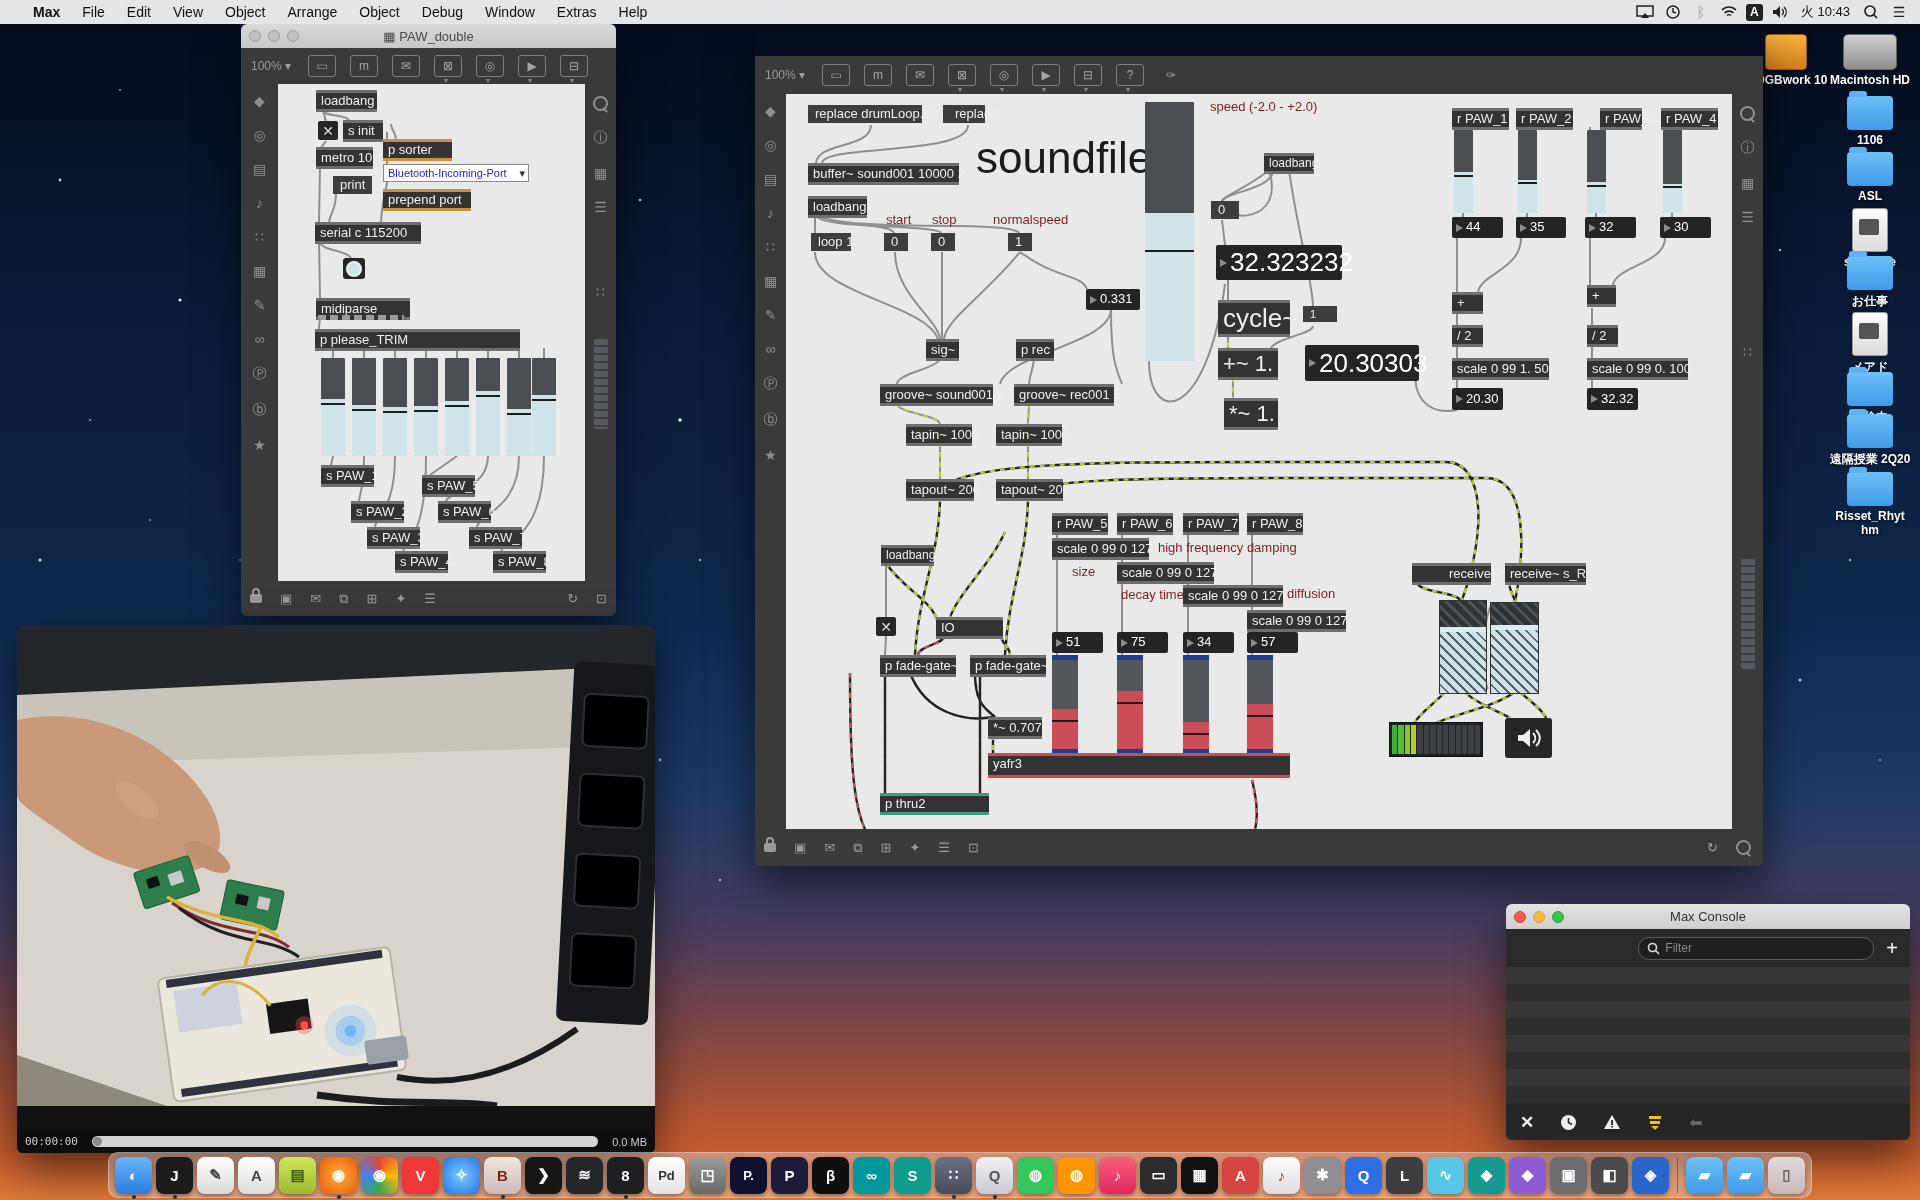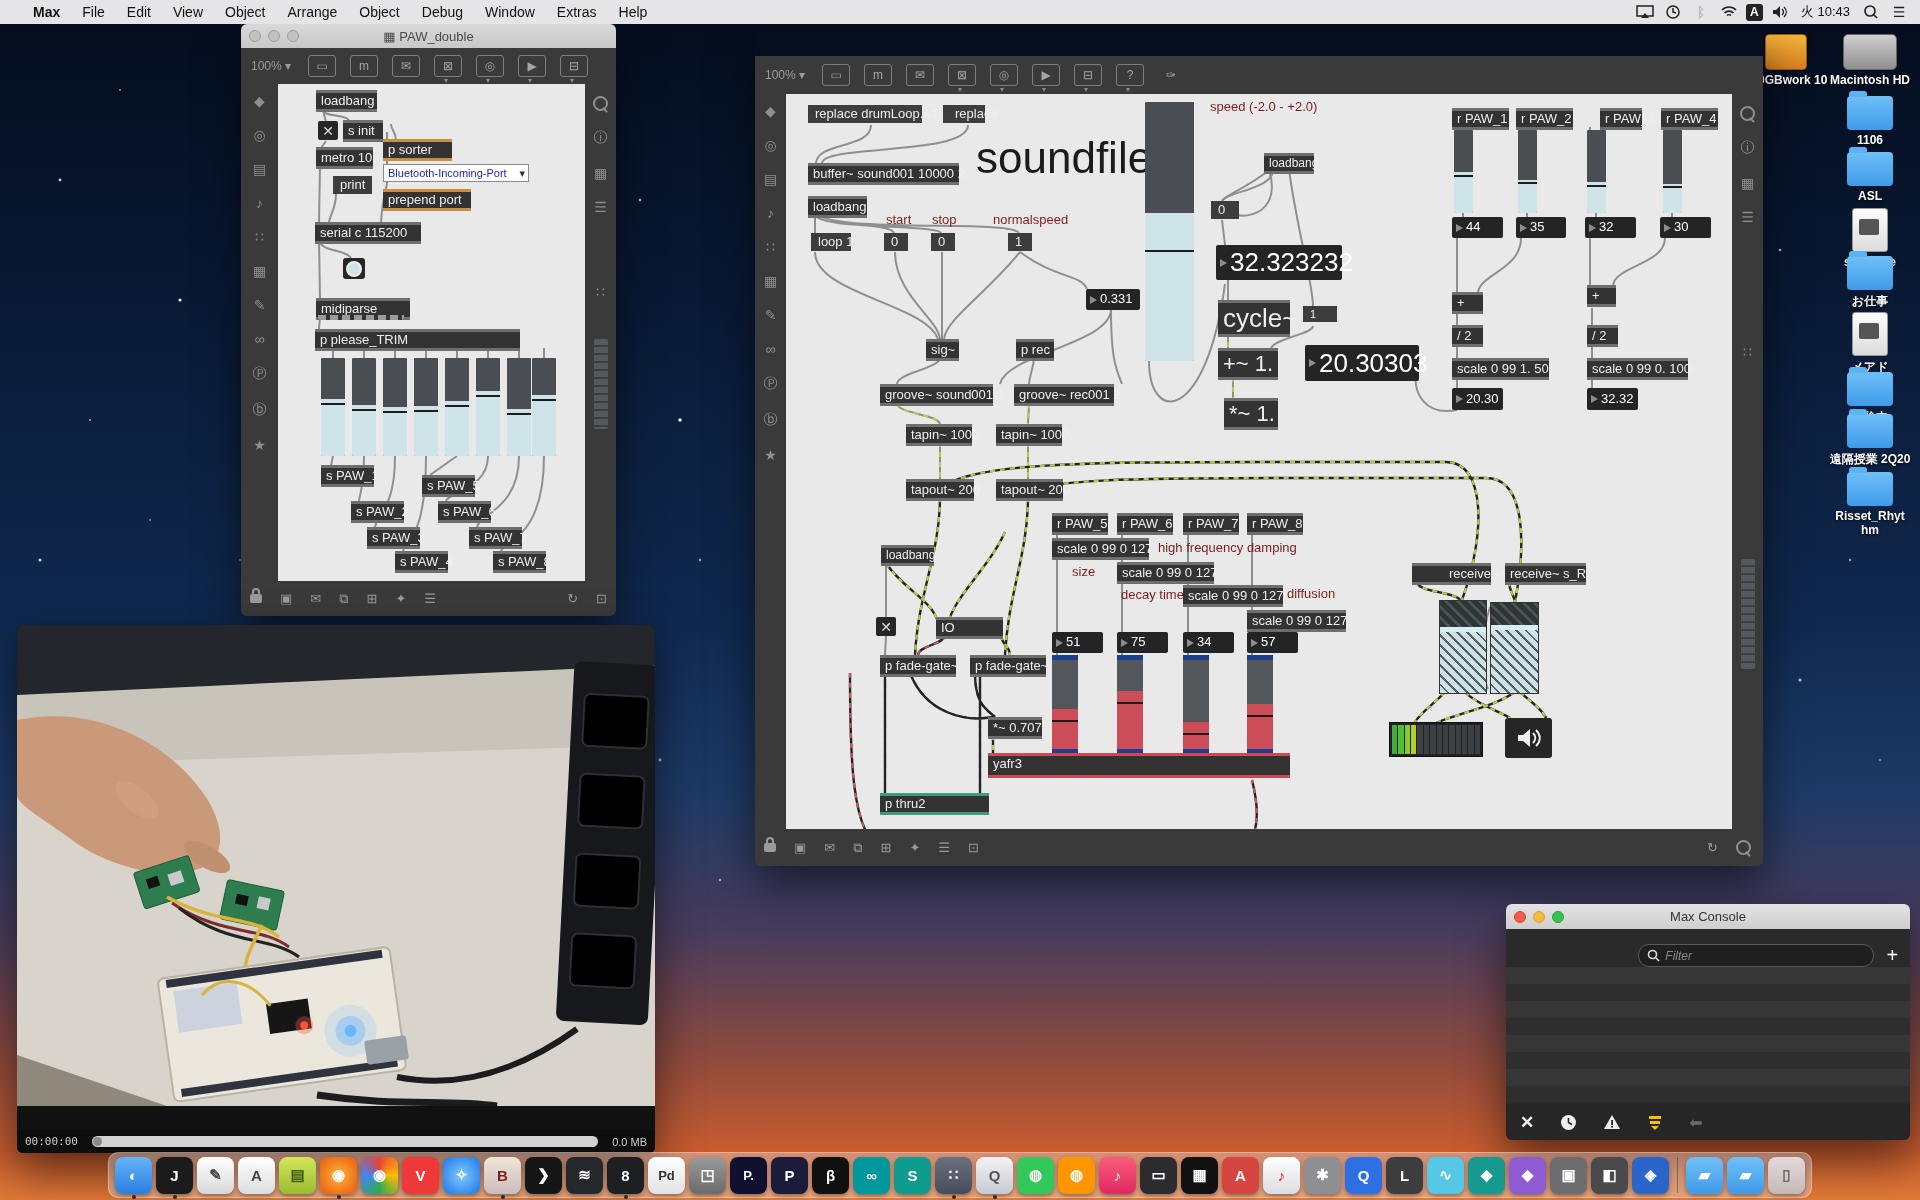--- a/index.html
+++ b/index.html
@@ -710,21 +710,21 @@
 
   <div class="win" style="left:1506px;top:904px;width:404px;height:236px;z-index:30;background:#2a2a2a;">
     <div class="tbar" style="background:linear-gradient(#e2e2e2,#cfcfcf);height:25px;">
       <div class="lights">
         <span class="lt" style="background:#f35b51;border-color:#d94438;"></span>
         <span class="lt" style="background:#f6b843;border-color:#dfa131;"></span>
         <span class="lt" style="background:#36c24f;border-color:#2aa33f;"></span>
       </div>
       <div class="tttl" style="color:#333;">Max Console</div>
     </div>
-    <div style="position:absolute;left:0;top:25px;width:404px;height:38px;background:#2a2a2a;display:flex;align-items:flex-end;justify-content:flex-end;font-style:italic;">
+    <div style="position:absolute;left:0;top:25px;width:404px;height:38px;background:#2a2a2a;display:flex;align-items:center;justify-content:flex-end;">
       <div style="width:218px;height:21px;background:#1f1f1f;border:1px solid #5a5a5a;border-radius:11px;display:flex;align-items:center;padding:0 8px;">
         <svg width="13" height="13" style="margin-right:5px;">
             <circle cx="5.5" cy="5.5" r="4" fill="none" stroke="#dcdcdc" stroke-width="1.6"></circle>
             <line x1="8.5" y1="8.5" x2="12" y2="12" stroke="#dcdcdc" stroke-width="1.6"></line>
           </svg>
         <span style="color:#8a8a8a;font-size:12px;">Filter</span>
       </div>
       <span style="color:#fff;font-size:20px;margin:0 12px;">+</span>
     </div>
     <div style="position:absolute;left:0;top:63px;width:404px;height:137px;">

